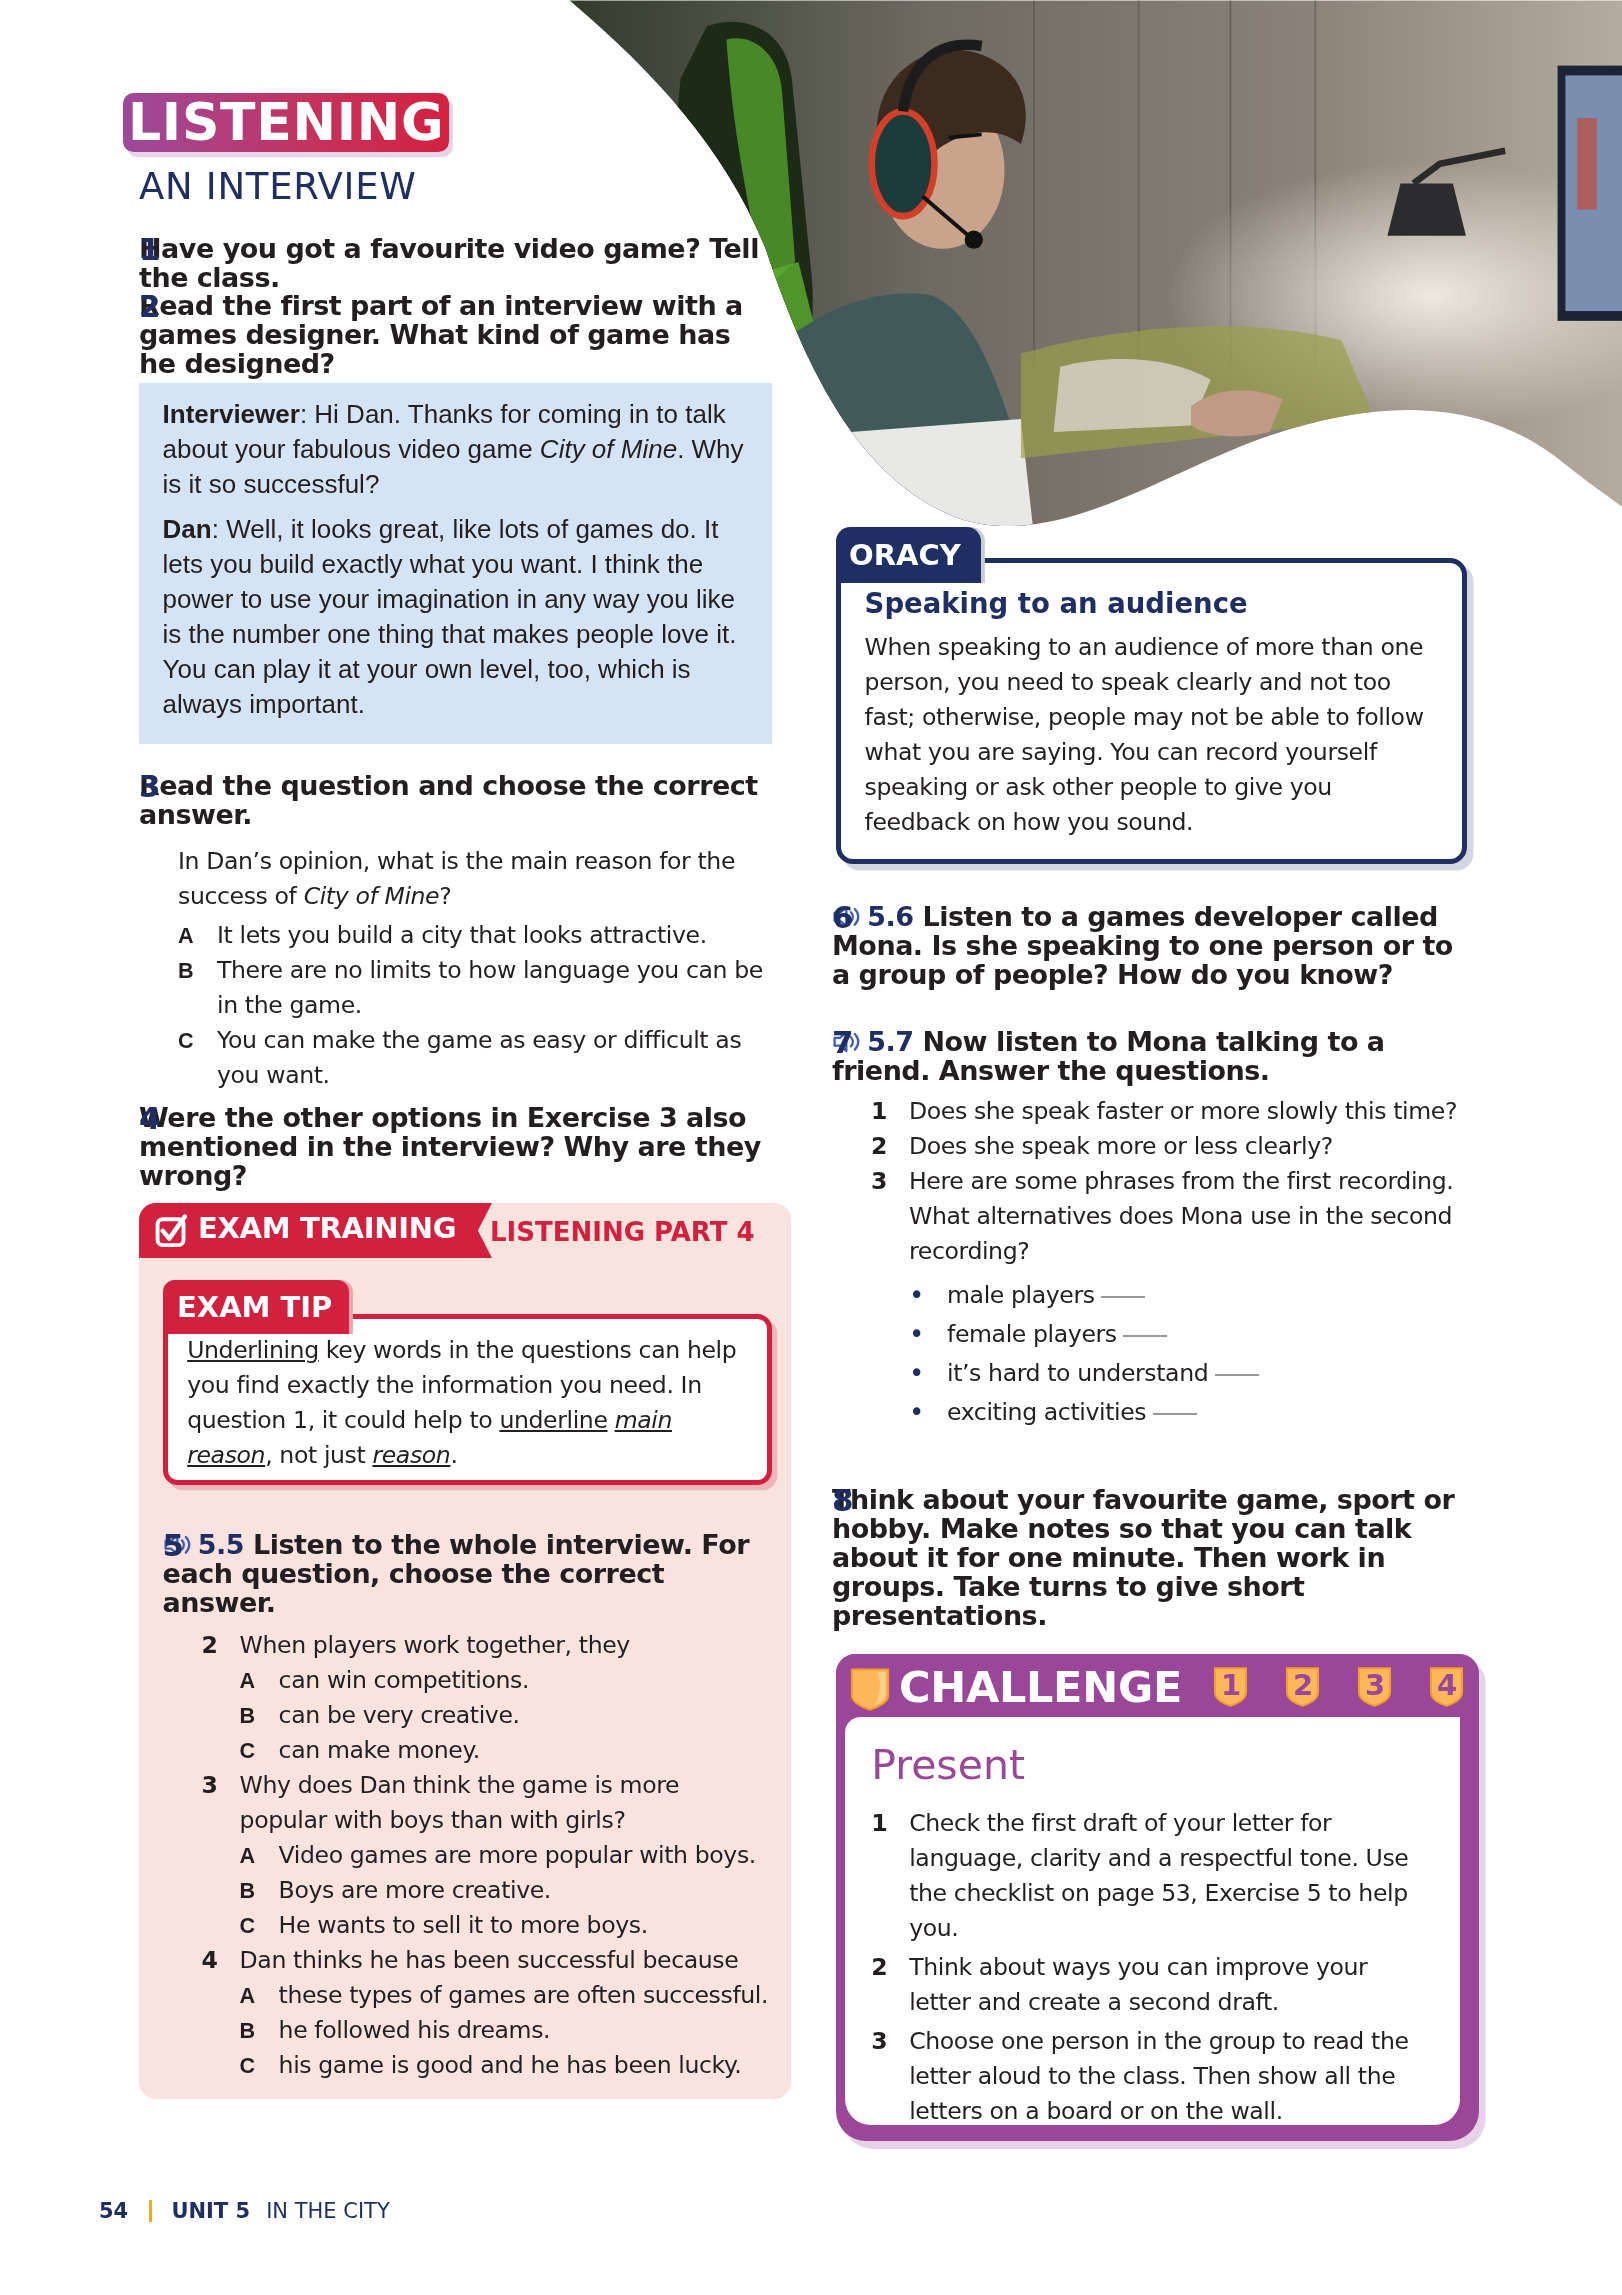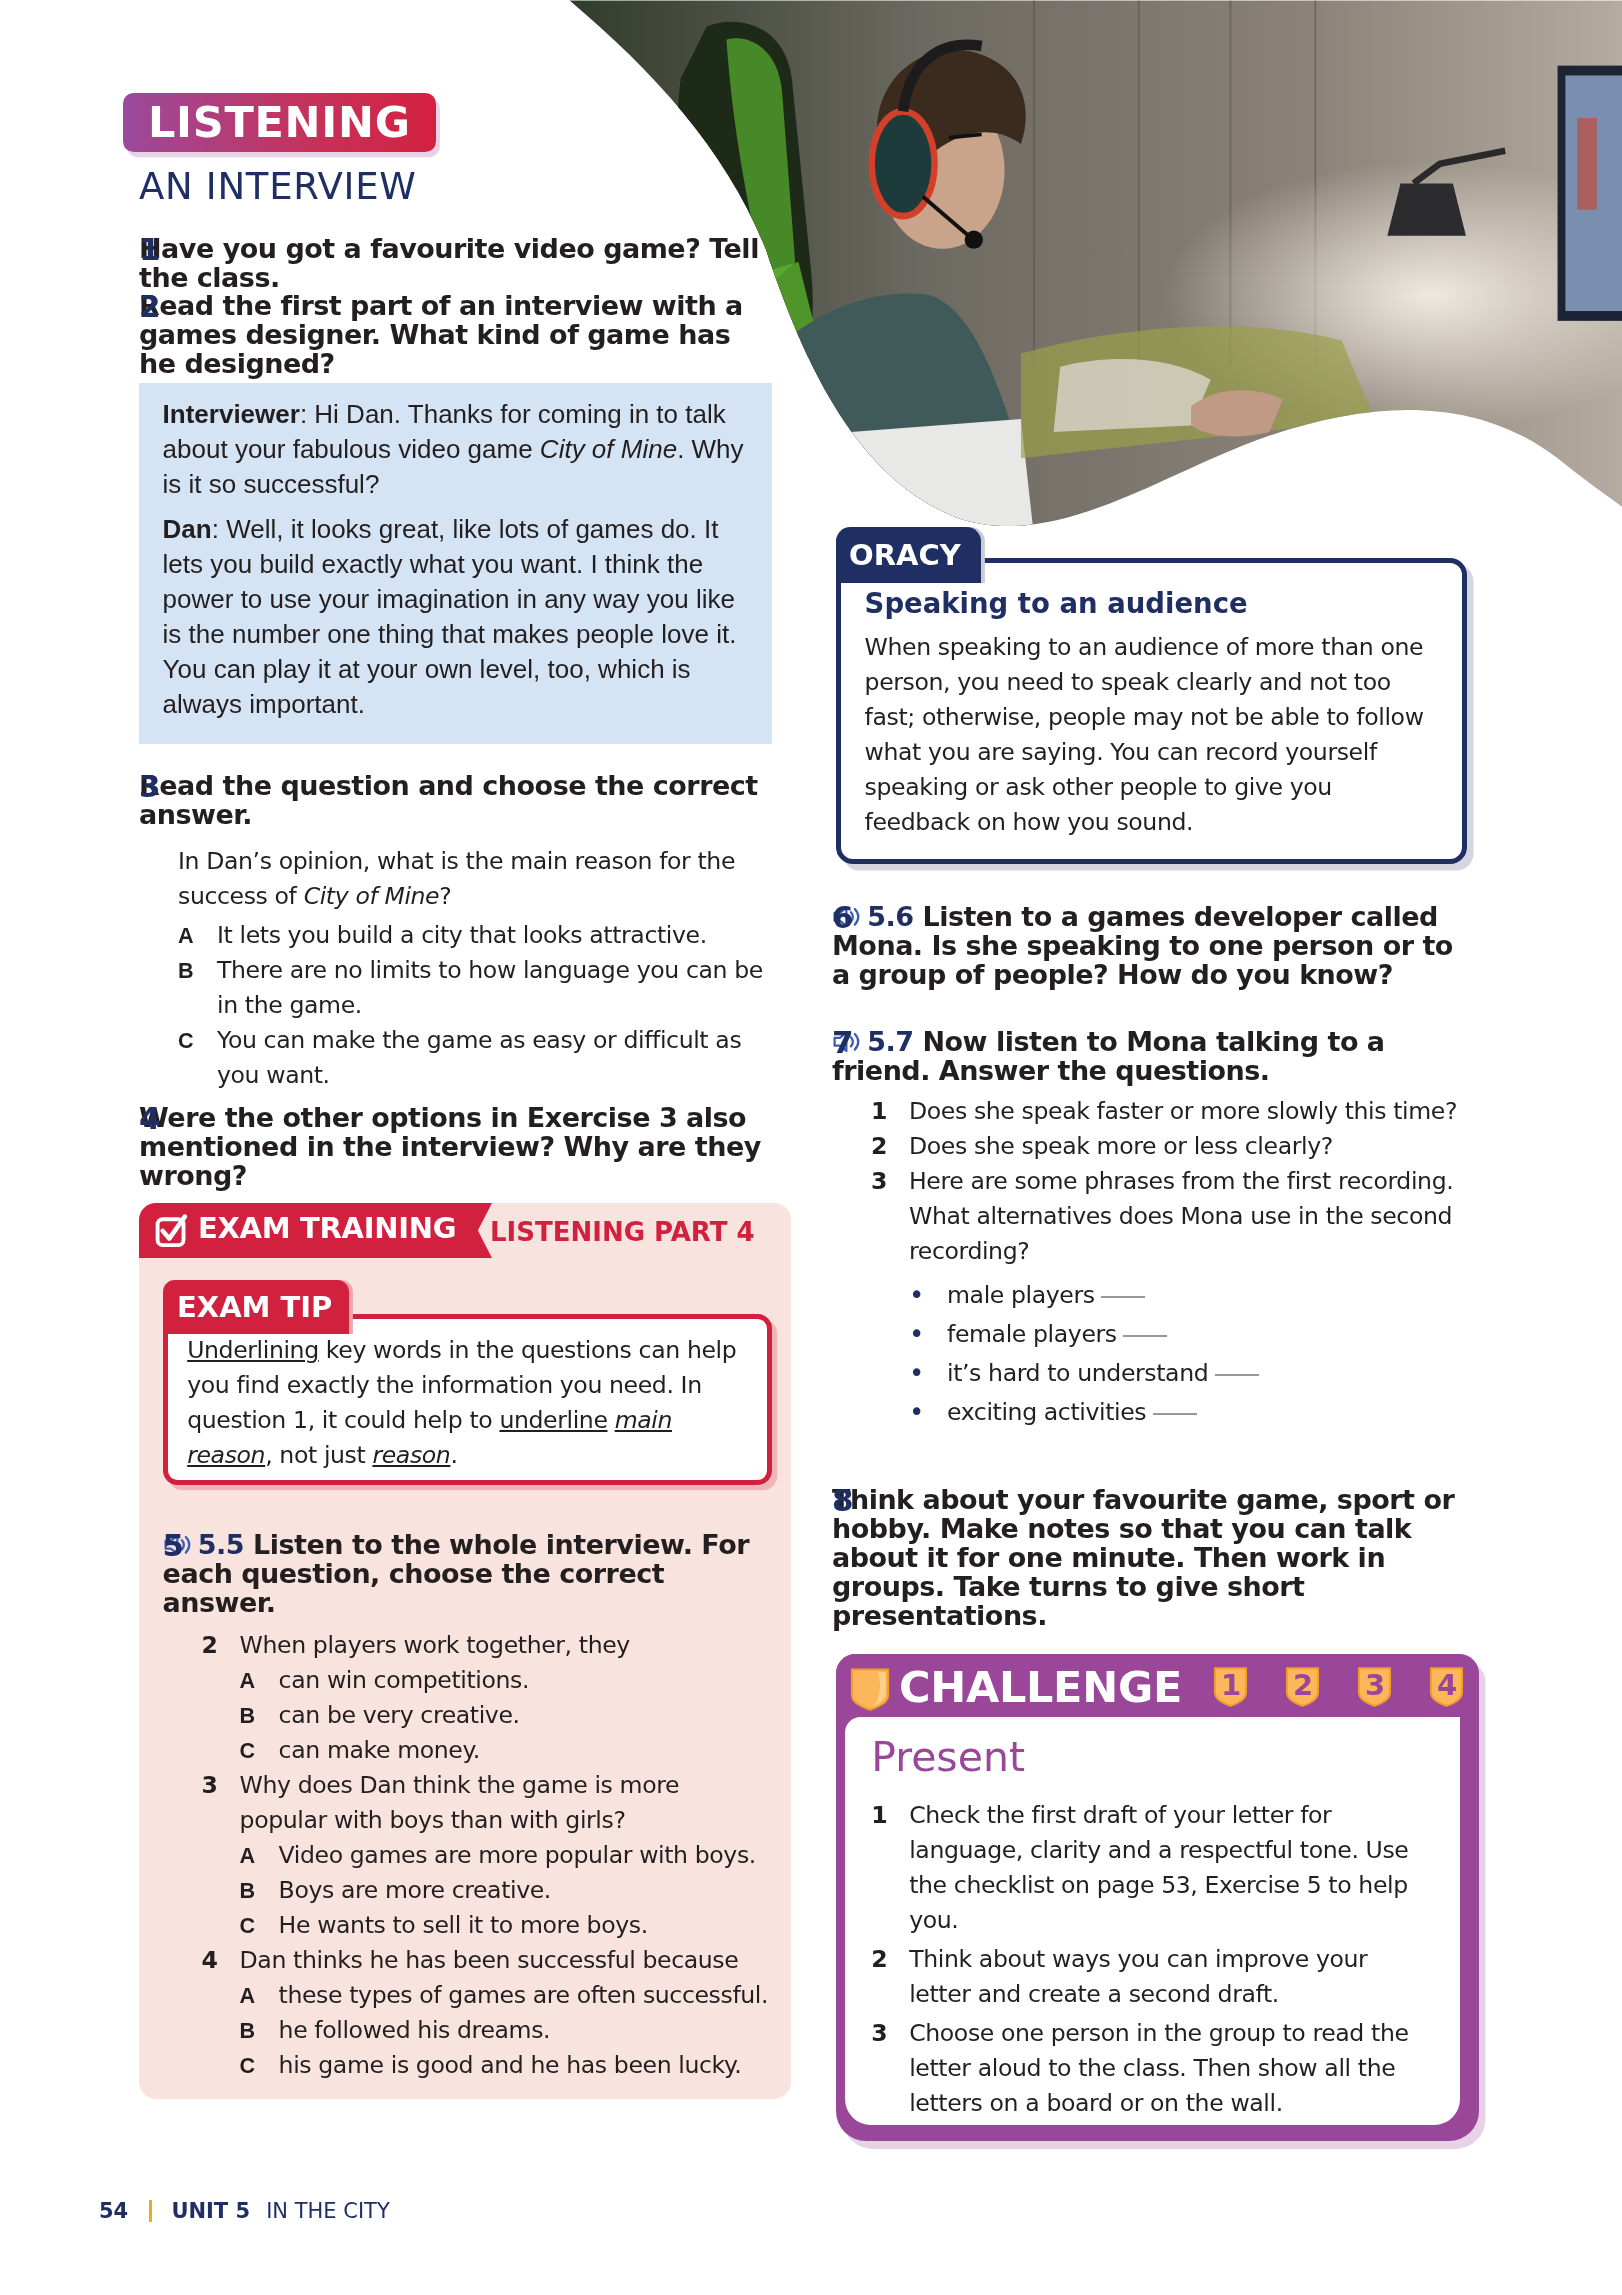--- a/index.html
+++ b/index.html
@@ -5,25 +5,25 @@
     * { box-sizing: border-box; margin: 0; padding: 0; }
     html, body { width: 1623px; height: 2295px; background: #ffffff; overflow: hidden; }
     body { position: relative; font-family: "Liberation Sans", sans-serif; color: #231f20; }
 
     
     .photo-wrap { position: absolute; left: 0; top: 0; width: 1623px; height: 537px; overflow: hidden; }
     .photo-wrap svg { position: absolute; left: 0; top: 0; }
 
     
     .section-badge {
-      position: absolute; left: 123px; top: 93px; height: 59px; padding: 0 25px;
+      position: absolute; left: 123px; top: 93px; height: 59px; padding: 0 5px;
       background: linear-gradient(90deg, #9b4a9c 0%, #c5325a 60%, #d4213f 100%);
       border-radius: 10.5px; box-shadow: 3.9px 5.2px 0 #e6d3e8;
       color: #fff; font-family: "DejaVu Sans", sans-serif; font-weight: bold;
-      font-size: 43px; line-height: 59px; letter-spacing: 0.7px;
+      font-size: 52px; line-height: 59px; letter-spacing: 0.7px;
     }
     .section-sub {
       position: absolute; left: 139px; top: 165px;
       font-family: "DejaVu Sans", sans-serif; font-size: 37px; color: #1f2e63; letter-spacing: 0.7px;
     }
 
     .ex { position: absolute; font-family: "DejaVu Sans", sans-serif; }
     .ex .num { position: absolute; left: 0; top: -2.6px; font-weight: bold; color: #1f2e63; font-size: 31px; }
     .ex .instr { font-weight: bold; font-size: 27px; line-height: 29px; color: #231f20; letter-spacing: -0.5px; }
     .ex .instr .track { color: #1f2e63; }
@@ -110,21 +110,21 @@
       position: absolute; left: 0; top: 0; width: 370px; height: 63px; background: #9a479a;
       border-radius: 19.6px 0 0 0;
     }
     .ch-head .title {
       position: absolute; left: 63px; top: 7.9px; color: #fff; font-family: "DejaVu Sans", sans-serif;
       font-weight: bold; font-size: 43px; letter-spacing: -0.3px;
     }
     .ch-head .shield { position: absolute; left: 13px; top: 13px; width: 42px; height: 44px; }
     .ch-inner {
       position: absolute; left: 9.2px; top: 63px; width: 615px; height: 408px; background: #fff;
-      border-radius: 15.7px 0 26px 26px; padding: 16px 26px;
+      border-radius: 15.7px 0 26px 26px; padding: 24px 26px;
     }
     .ch-inner .h { font-family: "DejaVu Sans", sans-serif; color: #9a479a; font-size: 41px; margin-bottom: 17px; }
     .ch-steps { position: absolute; left: 1204px; top: 1659px; width: 275px; height: 56px; }
     .ch-steps .link { position: absolute; top: 25px; left: 0; width: 275px; height: 6.5px; background: #9a479a; }
     .step { position: absolute; top: 0; width: 54px; height: 56px; border-radius: 50%; background: #9a479a; }
     .step svg { position: absolute; left: 9.2px; top: 6.5px; }
     .step .d { position: absolute; left: 0; top: 9.2px; width: 54px; text-align: center; color: #9a479a;
       font-family: "DejaVu Sans", sans-serif; font-weight: bold; font-size: 29px; }
 
     

